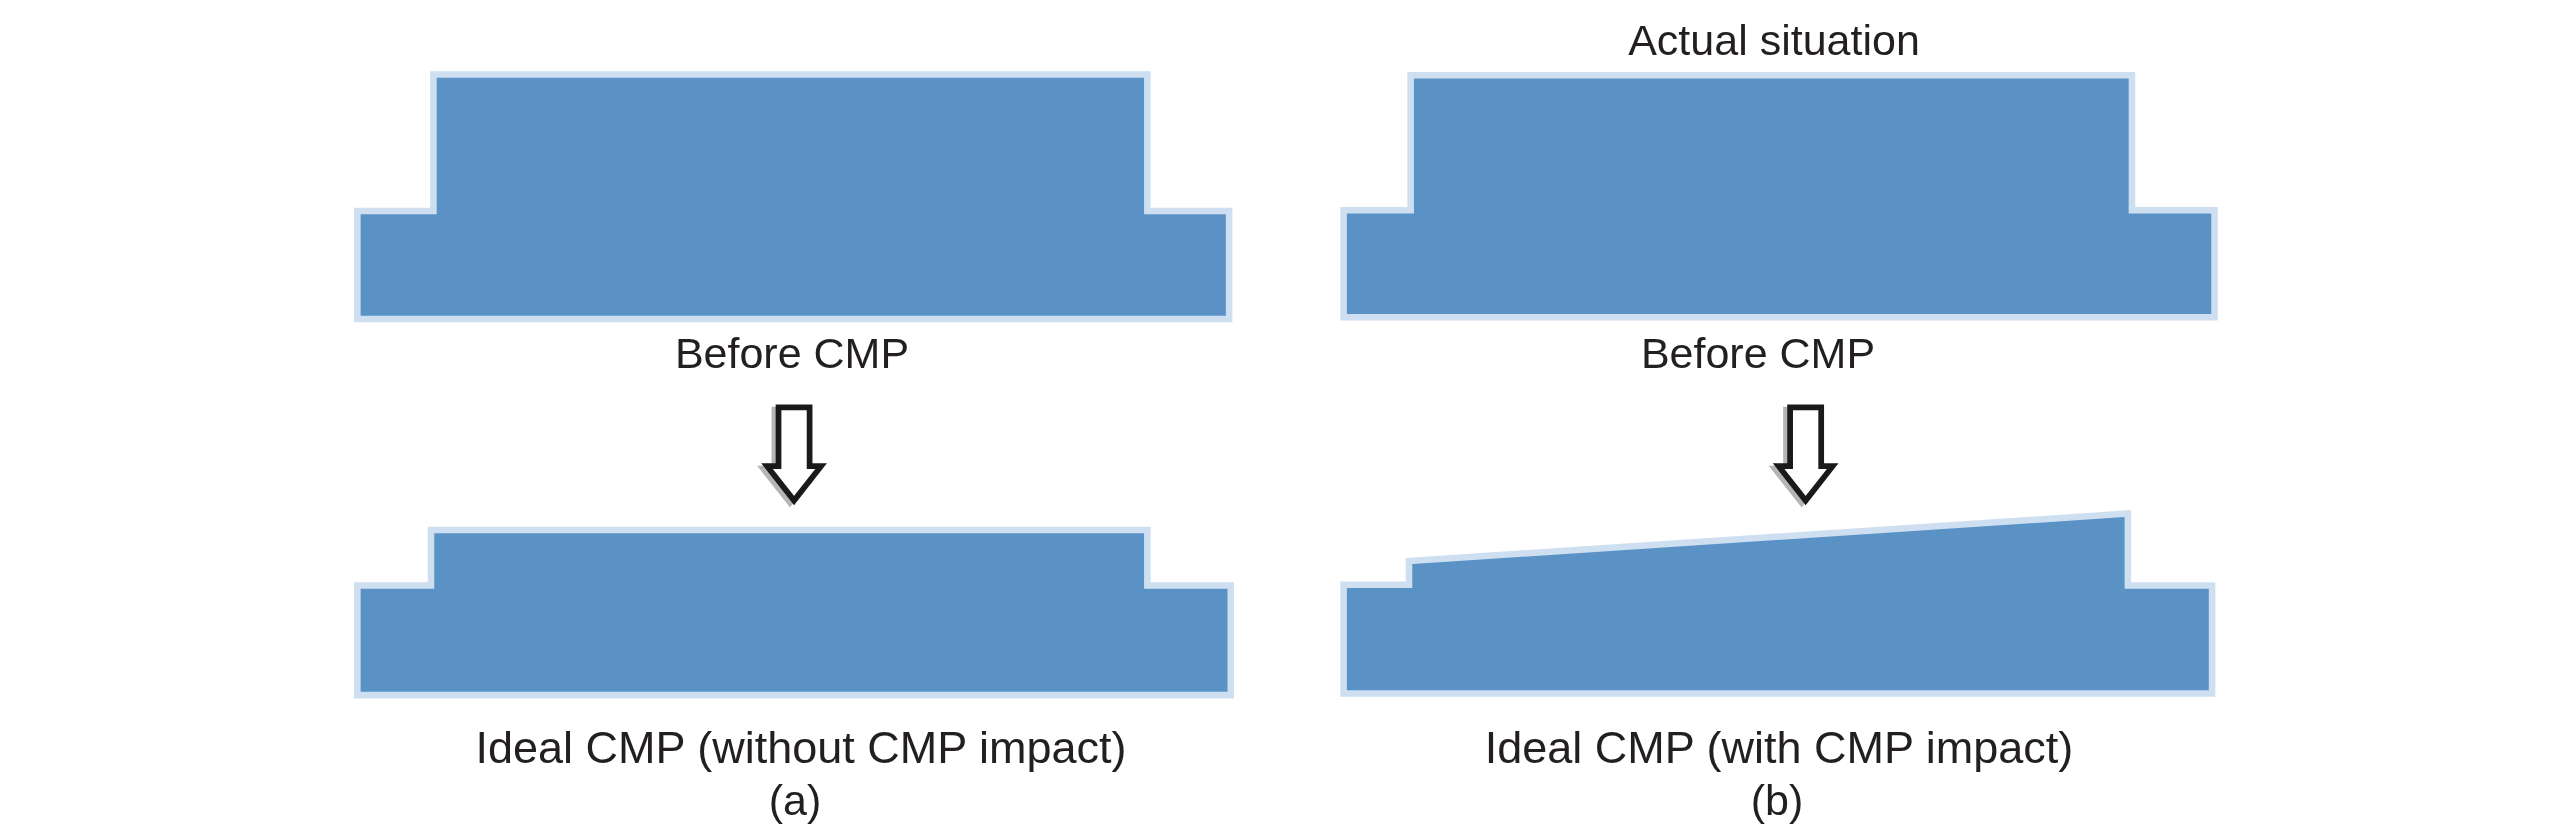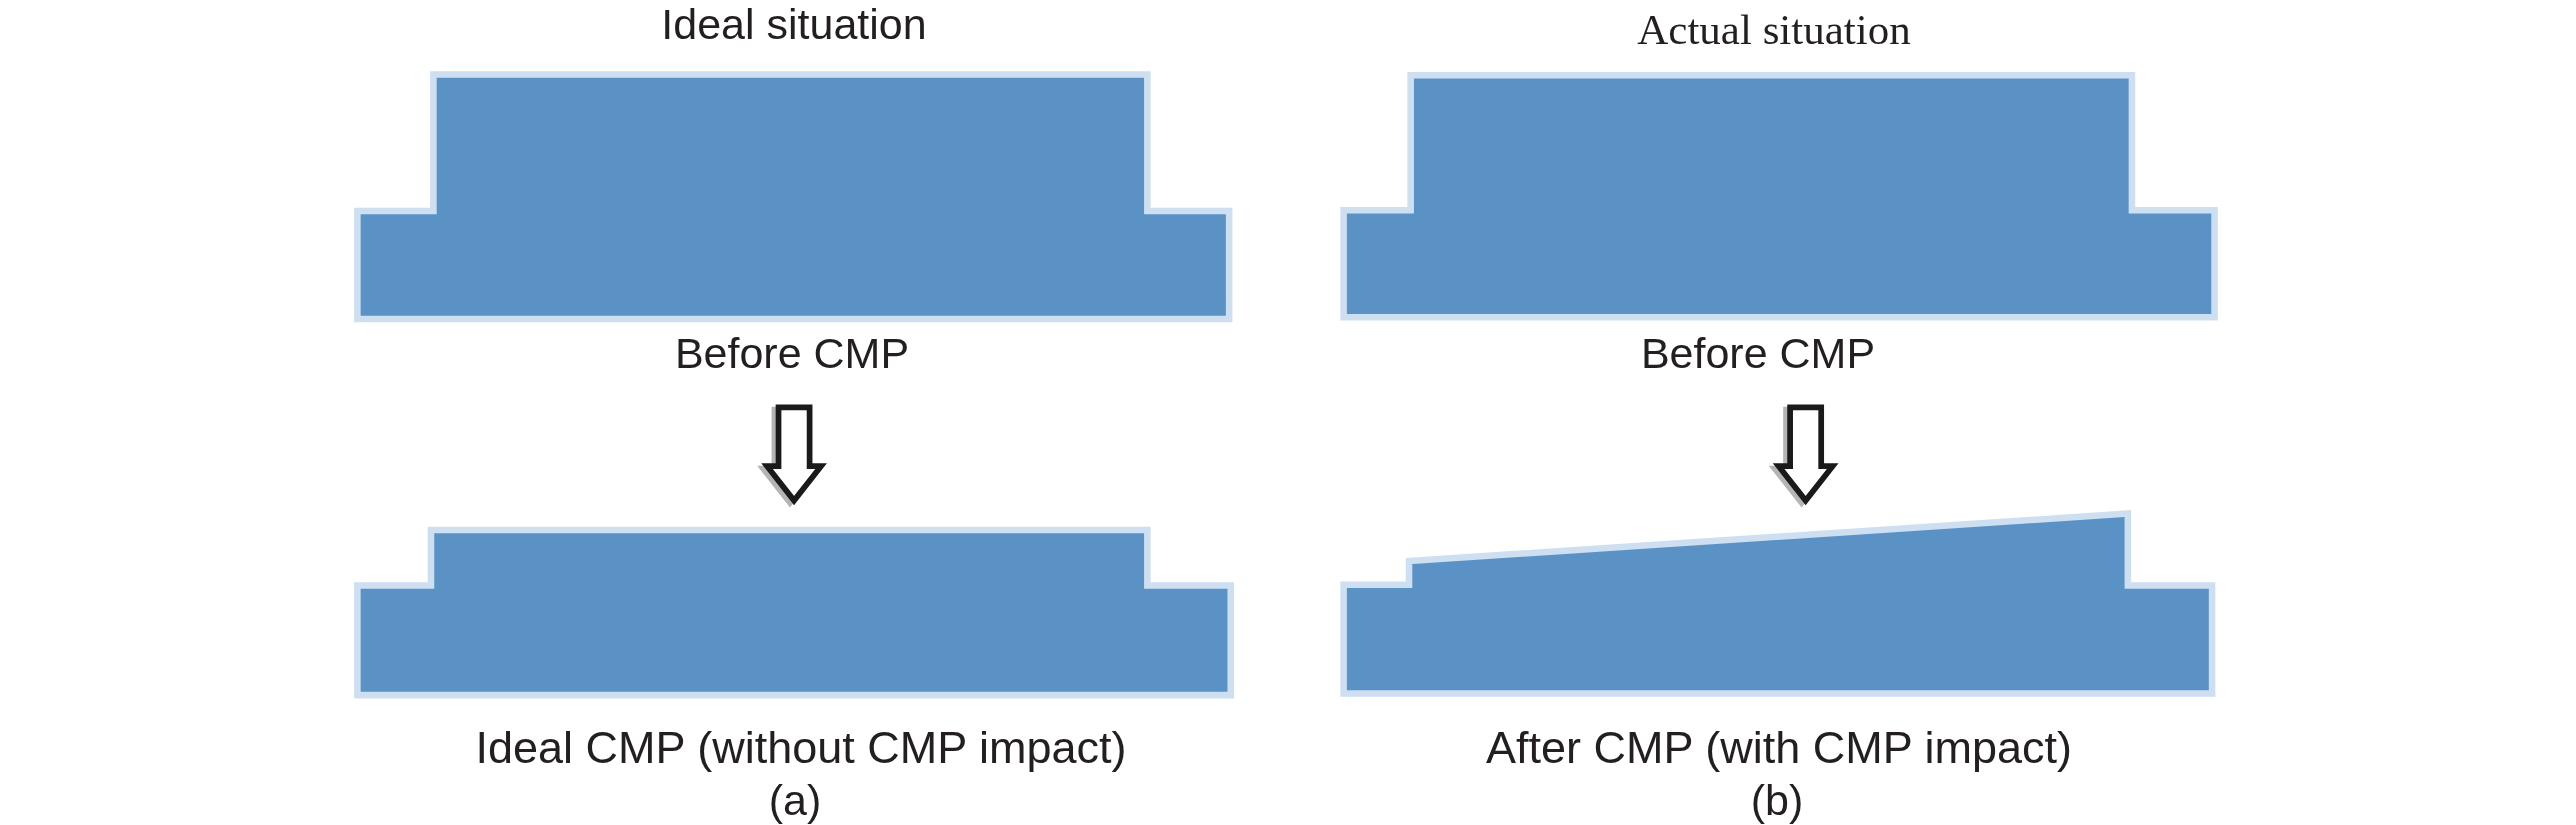--- a/index.html
+++ b/index.html
@@ -37,26 +37,25 @@
         <polygon points="1643,848 1643,715 1723,715 1723,686 2602,628 2602,716 2705,716 2705,848" fill="#5b92c6" stroke="#cddff1" stroke-width="8" stroke-linejoin="miter"></polygon>
       </g>
     <g id="arrow-layer">
         <polygon points="952,498 990,498 990,570 1004,570 971,612 938,570 952,570" transform="translate(-5,3)" fill="none" stroke="#b5b5b5" stroke-width="7"></polygon>
         <polygon points="952,498 990,498 990,570 1004,570 971,612 938,570 952,570" fill="#ffffff" stroke="#1a1a1a" stroke-width="7" stroke-linejoin="miter"></polygon>
         <polygon points="2189,498 2227,498 2227,570 2241,570 2208,612 2175,570 2189,570" transform="translate(-5,3)" fill="none" stroke="#b5b5b5" stroke-width="7"></polygon>
         <polygon points="2189,498 2227,498 2227,570 2241,570 2208,612 2175,570 2189,570" fill="#ffffff" stroke="#1a1a1a" stroke-width="7" stroke-linejoin="miter"></polygon>
       </g>
   </svg>
 
-  <div class="label" style="left:794px;  top:2.5px;">Ideal situation</div>
-  <div class="label" style="left:1774px; top:8px;font-family:Liberation Serif, serif;">Actual situation</div>
+  <div class="label" style="left:1774px; top:19px;">Actual situation</div>
 
   <div class="label" style="left:792px;  top:332px;">Before CMP</div>
   <div class="label" style="left:1758px; top:332px;">Before CMP</div>
 
   <div class="label caption" style="left:801px;  top:725px;">Ideal CMP (without CMP impact)</div>
-  <div class="label caption" style="left:1779px; top:725px;">After CMP (with CMP impact)</div>
+  <div class="label caption" style="left:1779px; top:725px;">Ideal CMP (with CMP impact)</div>
 
   <div class="label tag" style="left:795px;  top:779px;">(a)</div>
   <div class="label tag" style="left:1777px; top:779px;">(b)</div>
 
 </div>
 
 
 </body></html>

